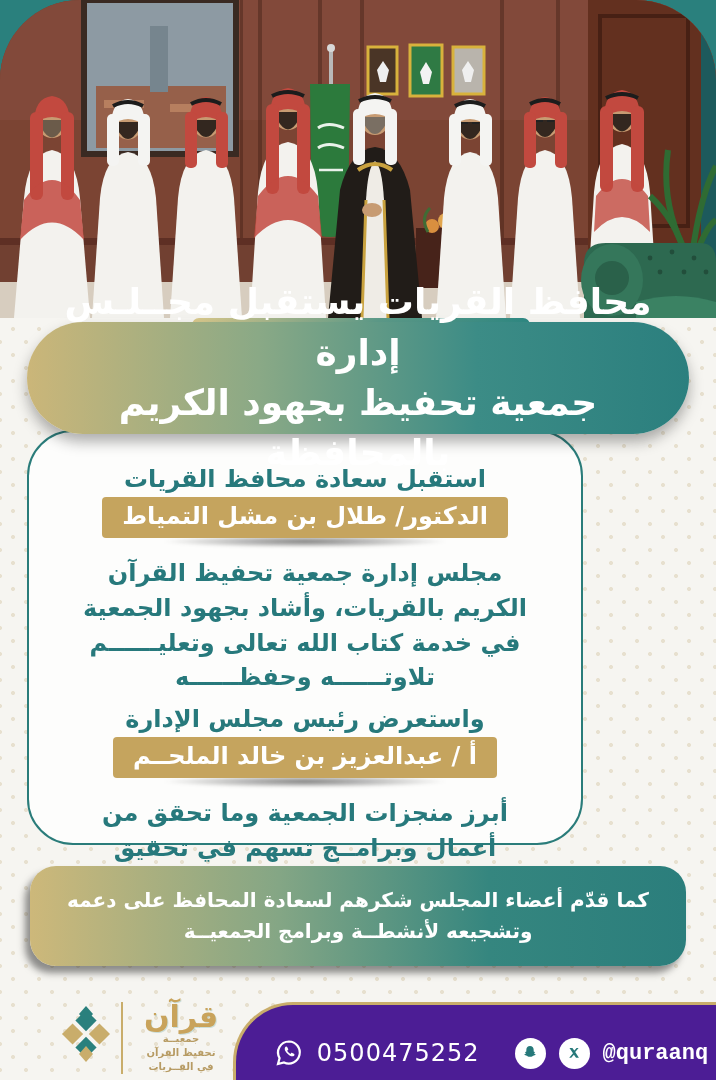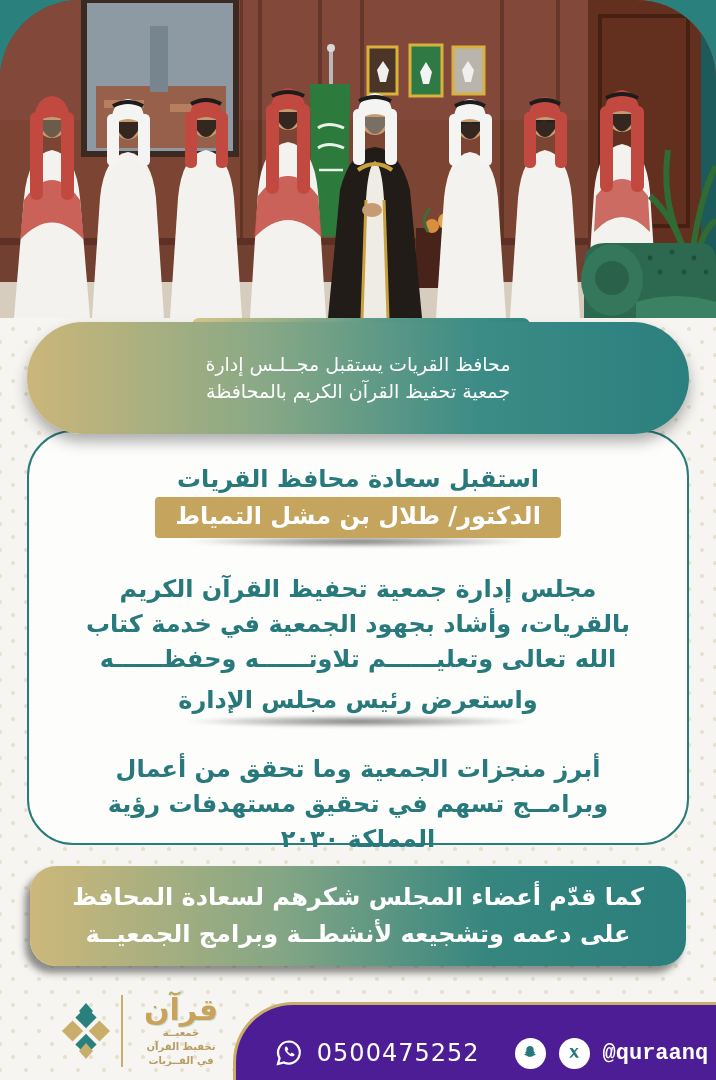--- a/index.html
+++ b/index.html
@@ -34,65 +34,65 @@
     border-radius:7px 7px 0 0; z-index:1;
     background:linear-gradient(to right,#dbc98c,#5e9c8a 55%,#2f8a84);
   }
   .title-banner {
     position:absolute; left:27px; top:322px; width:662px; height:112px;
     border-radius:56px; z-index:3;
     background:linear-gradient(to right,#cbb679,#8aa986 35%,#3c8c86 68%,#2b7f7e);
     box-shadow:0 8px 14px rgba(30,30,30,.35);
     display:flex; flex-direction:column; justify-content:center; align-items:center;
     direction:rtl; text-align:center;
-    color:#ffffff; font-weight:normal; font-size:19px; line-height:1.4;
+    color:#ffffff; font-weight:bold; font-size:36px; line-height:1.4;
   }
   .card {
-    position:absolute; left:27px; top:430px; width:662px; height:415px;
+    position:absolute; left:27px; top:430px; width:556px; height:415px;
     background:#fdfdfc; border:2px solid #2a7c7a; border-radius:46px;
     z-index:2; direction:rtl; text-align:center;
     padding:30px 38px 0 38px;
   }
   .card p { color:#27797c; font-weight:bold; font-size:24px; line-height:1.45; }
   .name-bar {
     display:inline-block; background:#c5a45e; color:#ffffff;
     font-weight:bold; font-size:24px; line-height:1.3;
     padding:4px 20px 6px 20px; border-radius:4px; 
     position:relative; z-index:2;
   }
   .name-shadow {
     width:62%; height:13px; margin:-3px auto 4px auto; border-radius:50%;
     background:radial-gradient(ellipse at center, rgba(25,25,25,.55) 0%, rgba(25,25,25,0) 68%);
     filter:blur(1.5px); z-index:1; position:relative;
   }
-  .gap-s { margin-top:24px; } .gap-m { margin-top:7px; }
+  .gap-s { margin-top:8px; } .gap-m { margin-top:7px; }
   .thanks-banner {
     position:absolute; left:30px; top:866px; width:656px; height:100px;
     border-radius:26px; z-index:2;
     background:linear-gradient(to right,#cdb87a,#84a685 38%,#35867f 70%,#2b7e7c);
     box-shadow:-5px 7px 7px rgba(35,35,35,.5);
     display:flex; align-items:center; justify-content:center;
     direction:rtl; text-align:center; color:#fff; font-weight:bold;
-    font-size:24px; line-height:1.55; padding:0 34px;
+    font-size:20px; line-height:1.55; padding:0 34px;
   }
   
   .footer-bar {
     position:absolute; left:233px; top:1002px; width:483px; height:99px;
     background:#4c1d95; border-radius:60px 0 0 0;
     border-top:3px solid #c9ad6b; border-left:3px solid #c9ad6b;
     z-index:2; display:flex; align-items:center; justify-content:center;
     gap:13px; color:#fff; padding-left:30px;
   }
   .footer-bar .phone-number { font-size:24px; letter-spacing:1px; margin-right:22px; }
   .footer-bar .handle { font-size:22px; font-weight:bold;font-family:Liberation Mono, monospace; }
   .sm-circle { width:31px; height:31px; border-radius:50%; background:#ffffff;
     display:flex; align-items:center; justify-content:center; }
   .logo-block {
     position:absolute; left:55px; top:988px; height:86px; z-index:2;
-    display:flex; align-items:center; gap:4px;
+    display:flex; align-items:flex-end; gap:4px;
   }
   .logo-divider { width:2px; height:72px; background:#c9ad6b; }
   .logo-text { direction:rtl; text-align:center; width:108px; }
   .logo-wordmark { font-size:30px; font-weight:bold; color:#c9a35b;
     text-shadow:1px 1px 0 #2a807d33; line-height:1.05; }
   .logo-line { font-size:10px; font-weight:bold; color:#b79b63; line-height:1.4; }
 </style>
 </head>
 <body>
 
@@ -265,29 +265,30 @@
             <circle cx="684" cy="272" r="2.4"></circle>
             <circle cx="706" cy="272" r="2.4"></circle>
         </g>
       </g>
     </svg>
   </div>
 
   <div class="banner-back"></div>
   <div class="title-banner">
     <span>محافظ القريات يستقبل مجــلـس إدارة</span>
-    <span>جمعية تحفيظ القرآن الكريم بالمحافظة</span>
+    <span>جمعية تحفيظ بجهود الكريم بالمحافظة</span>
   </div>
 
   <div class="card">
     <p>استقبل سعادة محافظ القريات</p>
     <div class="name-bar">الدكتور/ طلال بن مشل التمياط</div>
     <div class="name-shadow"></div>
     <p class="gap-s">مجلس إدارة جمعية تحفيظ القرآن الكريم بالقريات، وأشاد بجهود الجمعية في خدمة كتاب الله تعالى وتعليــــــم تلاوتــــــه وحفظــــــه</p>
     <p class="gap-m">واستعرض رئيس مجلس الإدارة</p>
+    <div class="name-bar">أ / عبدالعزيز بن خالد الملحــم</div>
     <div class="name-shadow"></div>
     <p class="gap-s">أبرز منجزات الجمعية وما تحقق من أعمال وبرامــج تسهم في تحقيق مستهدفات رؤية المملكة ٢٠٣٠</p>
   </div>
 
   <div class="thanks-banner">
     <span>كما قدّم أعضاء المجلس شكرهم لسعادة المحافظ على دعمه وتشجيعه لأنشطــة وبرامج الجمعيــة</span>
   </div>
 
   <div class="logo-block">
     <svg width="62" height="80" viewBox="0 0 62 80">

